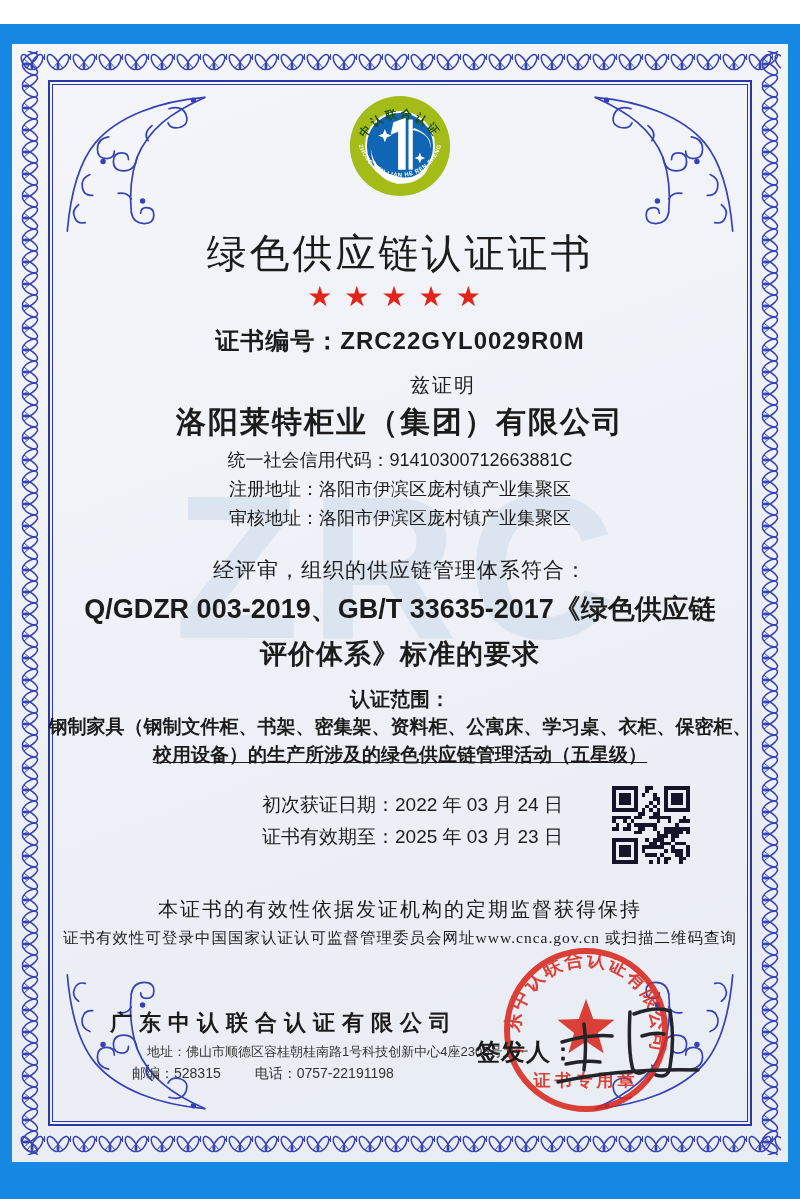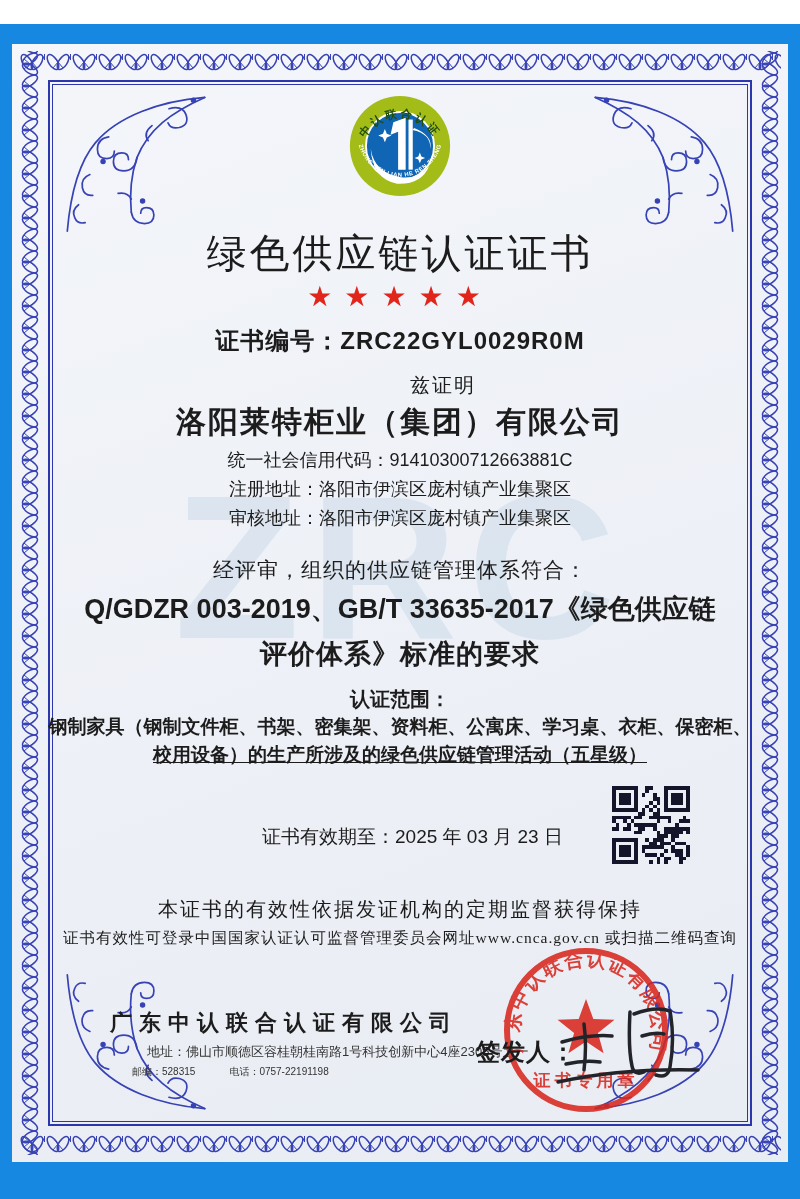--- a/index.html
+++ b/index.html
@@ -53,21 +53,21 @@
   .scopelabel{top:642px;font-size:20px;font-weight:bold;}
   .scope1{top:670px;font-size:19px;font-weight:bold;}
   .scope2{top:698px;font-size:19px;font-weight:bold;text-decoration:underline;}
   .date1{position:absolute;left:250px;top:748px;font-size:19px;}
   .date2{position:absolute;left:250px;top:780px;font-size:19px;}
   .qr{position:absolute;left:600px;top:742px;width:78px;height:78px;}
   .note1{top:852px;font-size:20px;letter-spacing:2px;font-family:Liberation Sans, sans-serif;}
   .note2{top:884px;font-size:15.5px;letter-spacing:1px;font-family:"Liberation Serif",serif;}
   .issuer-name{position:absolute;left:98px;top:964px;font-size:22px;font-weight:600;letter-spacing:7px;}
   .issuer-addr{position:absolute;left:98px;top:999px;font-size:13px;color:#333;margin-left:37px;}
-  .issuer-postal{position:absolute;left:98px;top:1021px;font-size:10px;color:#333;padding-left:22px;}
+  .issuer-postal{position:absolute;left:98px;top:1021px;font-size:14px;color:#333;padding-left:22px;}
   .issuer-postal span{margin-right:34px;}
   .seal{position:absolute;left:488px;top:900px;width:172px;height:172px;}
   .seal-ring{stroke:var(--seal-red);fill:none;stroke-width:6;}
   .seal-text{fill:var(--seal-red);font-family:"Liberation Sans",sans-serif;font-weight:bold;}
   .seal-star{fill:var(--seal-red);}
   .signer{position:absolute;left:464px;top:992px;font-size:24px;font-weight:bold;letter-spacing:1px;}
   .signature{position:absolute;left:540px;top:946px;width:160px;height:120px;}
   .sig-stroke{stroke:#23242a;fill:none;stroke-width:3.5;stroke-linecap:round;}
 </style>
 </head>
@@ -175,20 +175,21 @@
     <div class="abs company">洛阳莱特柜业（集团）有限公司</div>
     <div class="abs credit">统一社会信用代码：91410300712663881C</div>
     <div class="abs regaddr">注册地址：洛阳市伊滨区庞村镇产业集聚区</div>
     <div class="abs auditaddr">审核地址：洛阳市伊滨区庞村镇产业集聚区</div>
     <div class="abs review">经评审，组织的供应链管理体系符合：</div>
     <div class="abs std1">Q/GDZR 003-2019、GB/T 33635-2017《绿色供应链</div>
     <div class="abs std2">评价体系》标准的要求</div>
     <div class="abs scope1">钢制家具（钢制文件柜、书架、密集架、资料柜、公寓床、学习桌、衣柜、保密柜、</div>
     <div class="abs scopelabel">认证范围：</div>
     <div class="abs scope2">校用设备）的生产所涉及的绿色供应链管理活动（五星级）</div>
+    <div class="date1">初次获证日期：2022 年 03 月 24 日</div>
     <div class="date2">证书有效期至：2025 年 03 月 23 日</div>
 
     <svg class="qr" id="qr-svg" viewBox="0 0 21 21" shape-rendering="crispEdges">
         <rect x="0" y="0" width="1" height="1" fill="#14142a"></rect>
         <rect x="1" y="0" width="1" height="1" fill="#14142a"></rect>
         <rect x="2" y="0" width="1" height="1" fill="#14142a"></rect>
         <rect x="3" y="0" width="1" height="1" fill="#14142a"></rect>
         <rect x="4" y="0" width="1" height="1" fill="#14142a"></rect>
         <rect x="5" y="0" width="1" height="1" fill="#14142a"></rect>
         <rect x="6" y="0" width="1" height="1" fill="#14142a"></rect>

